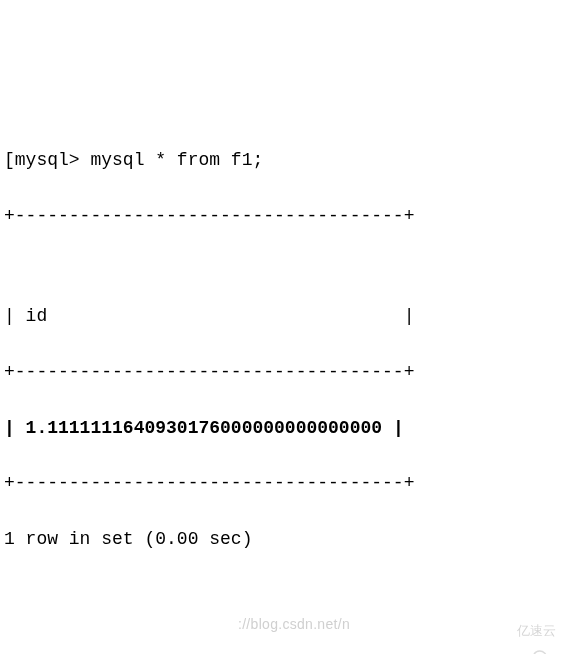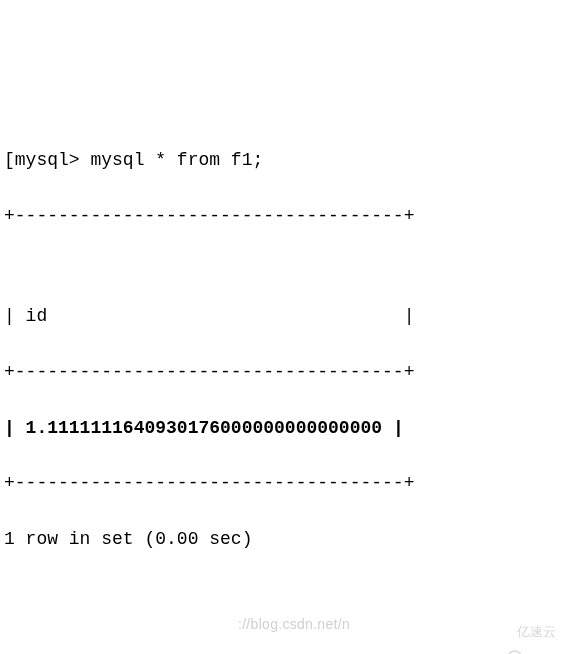--- a/index.html
+++ b/index.html
@@ -48,21 +48,21 @@
       display: block;
     }
     .watermark-right {
       position: absolute;
       bottom: 12px;
       right: 8px;
       display: flex;
       align-items: flex-start;
       gap: 6px;
       opacity: 0.35;
-      font-family: Liberation Serif, serif;
+      font-family: Liberation Mono, monospace;
     }
     .cloud-icon {
       width: 30px;
       height: 20px;
       position: relative;
     }
     .cloud-icon svg {
       width: 100%;
       height: 100%;
     }

